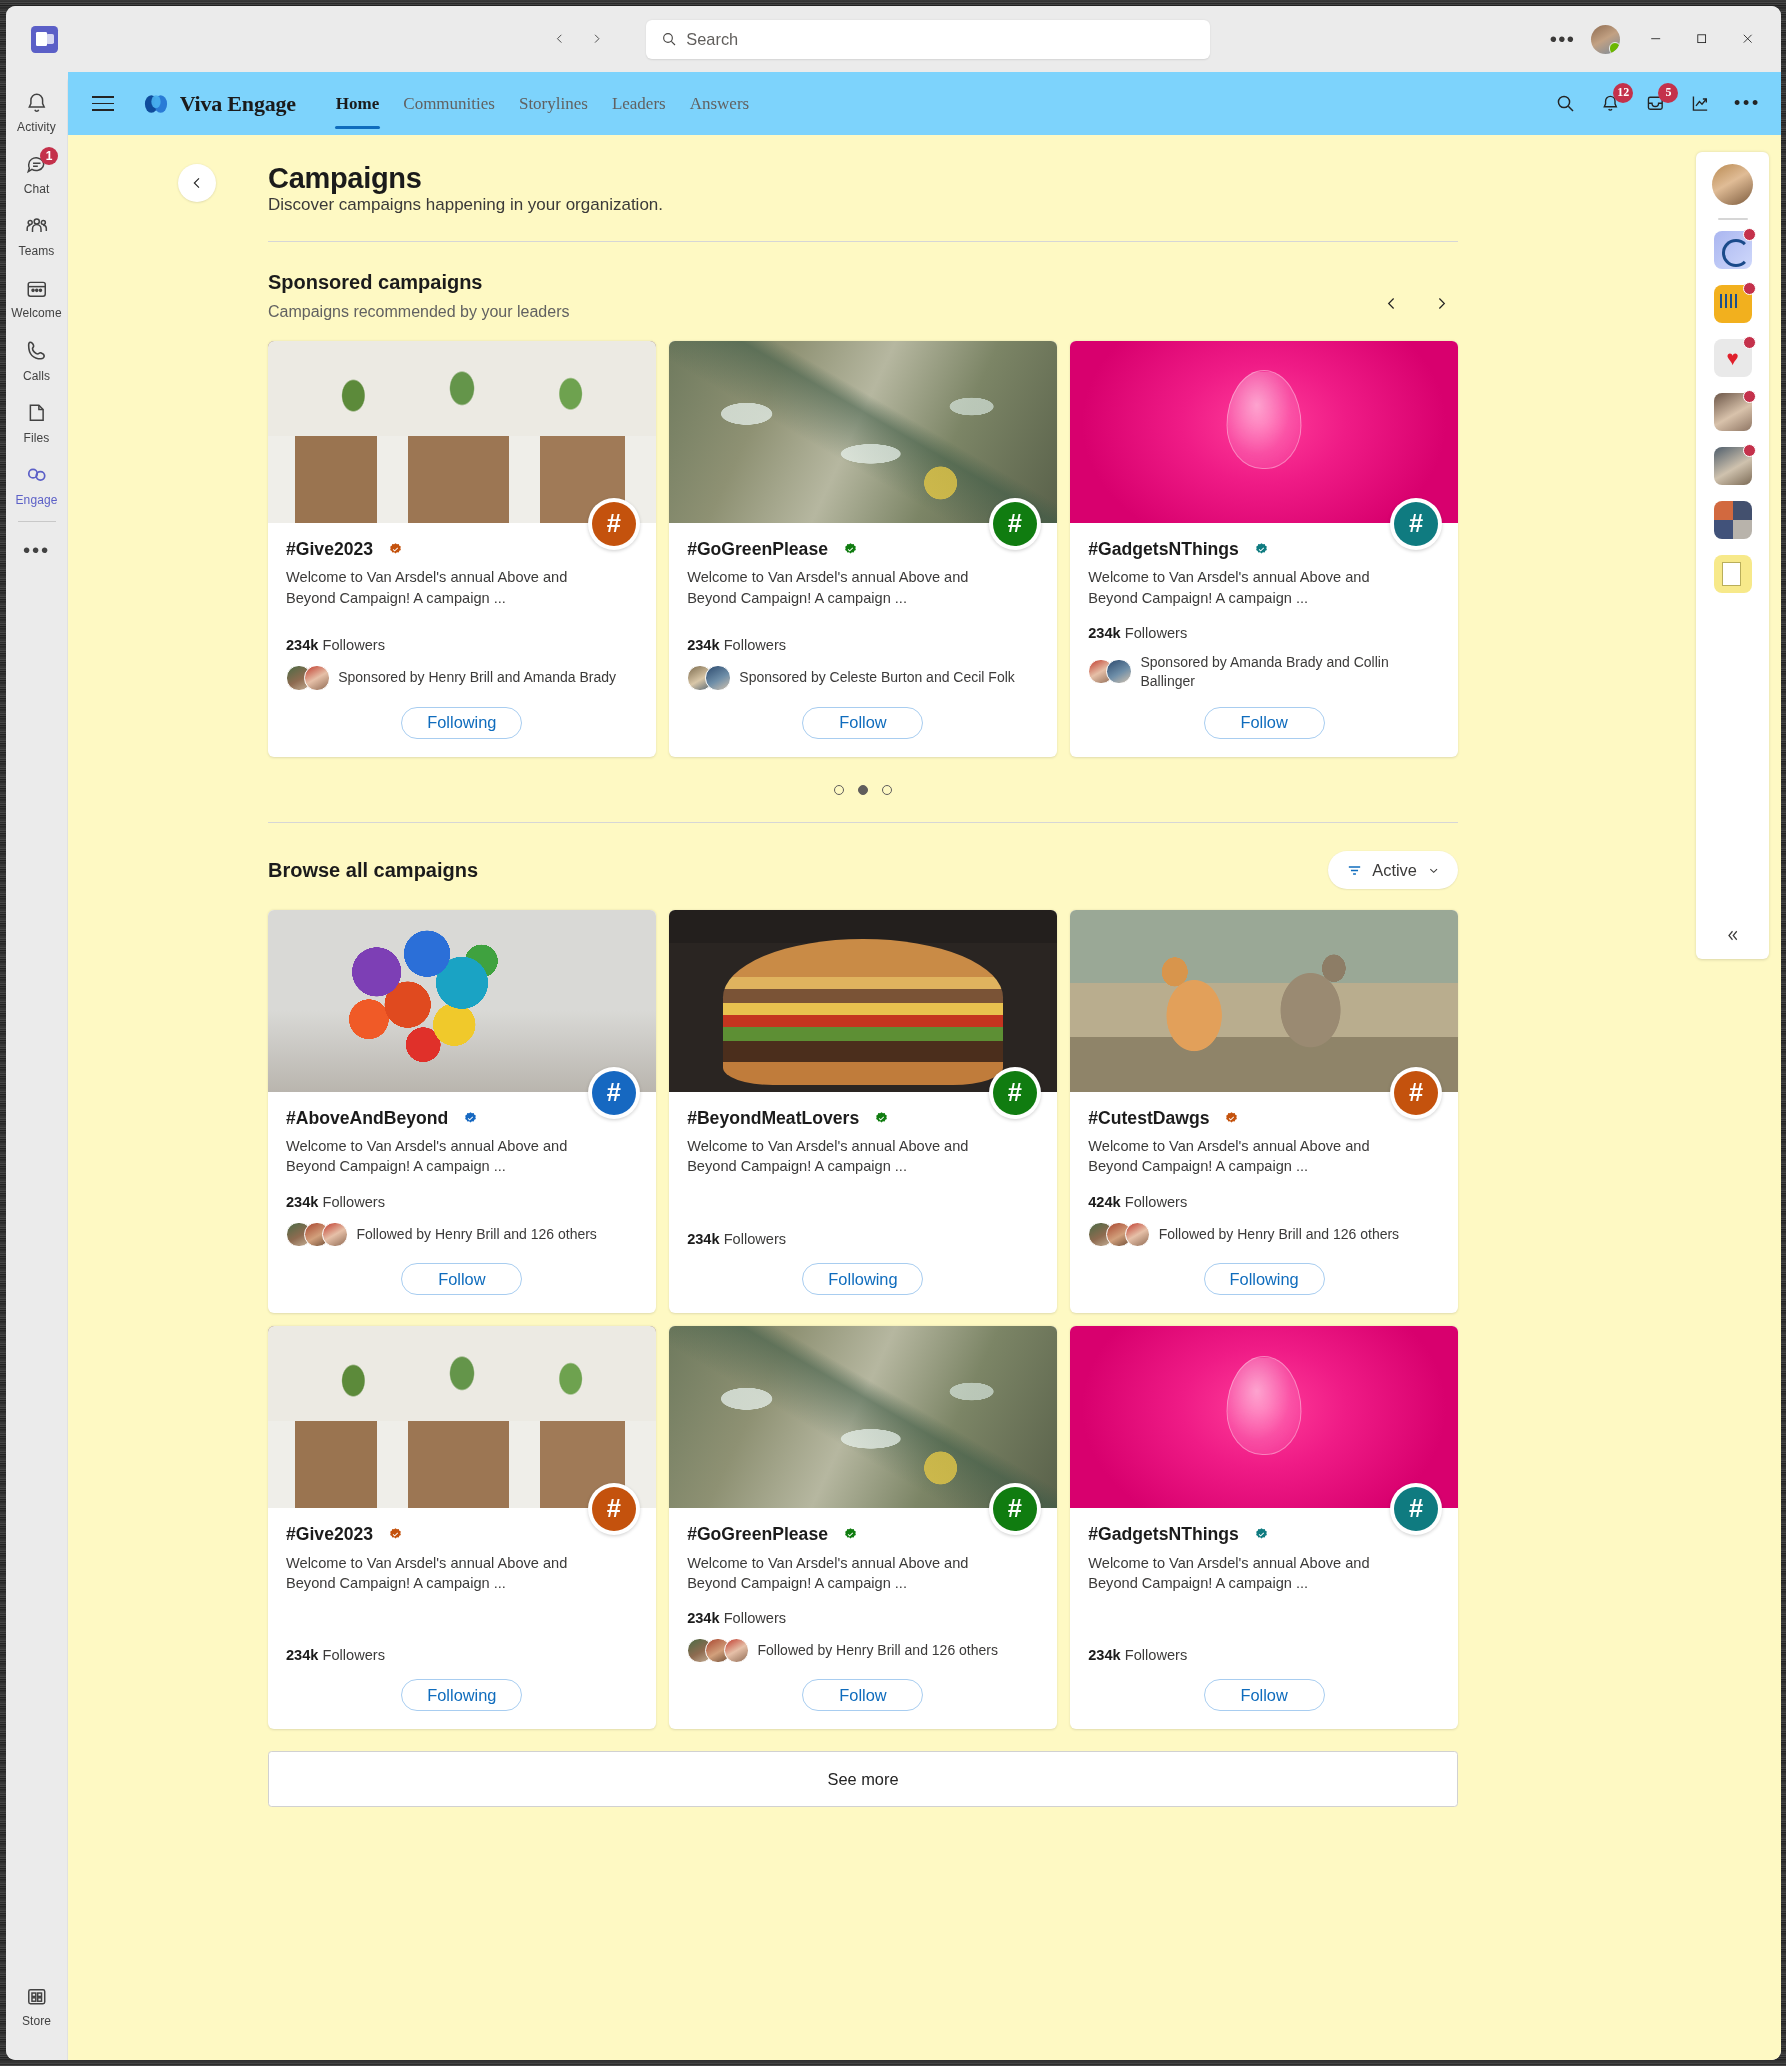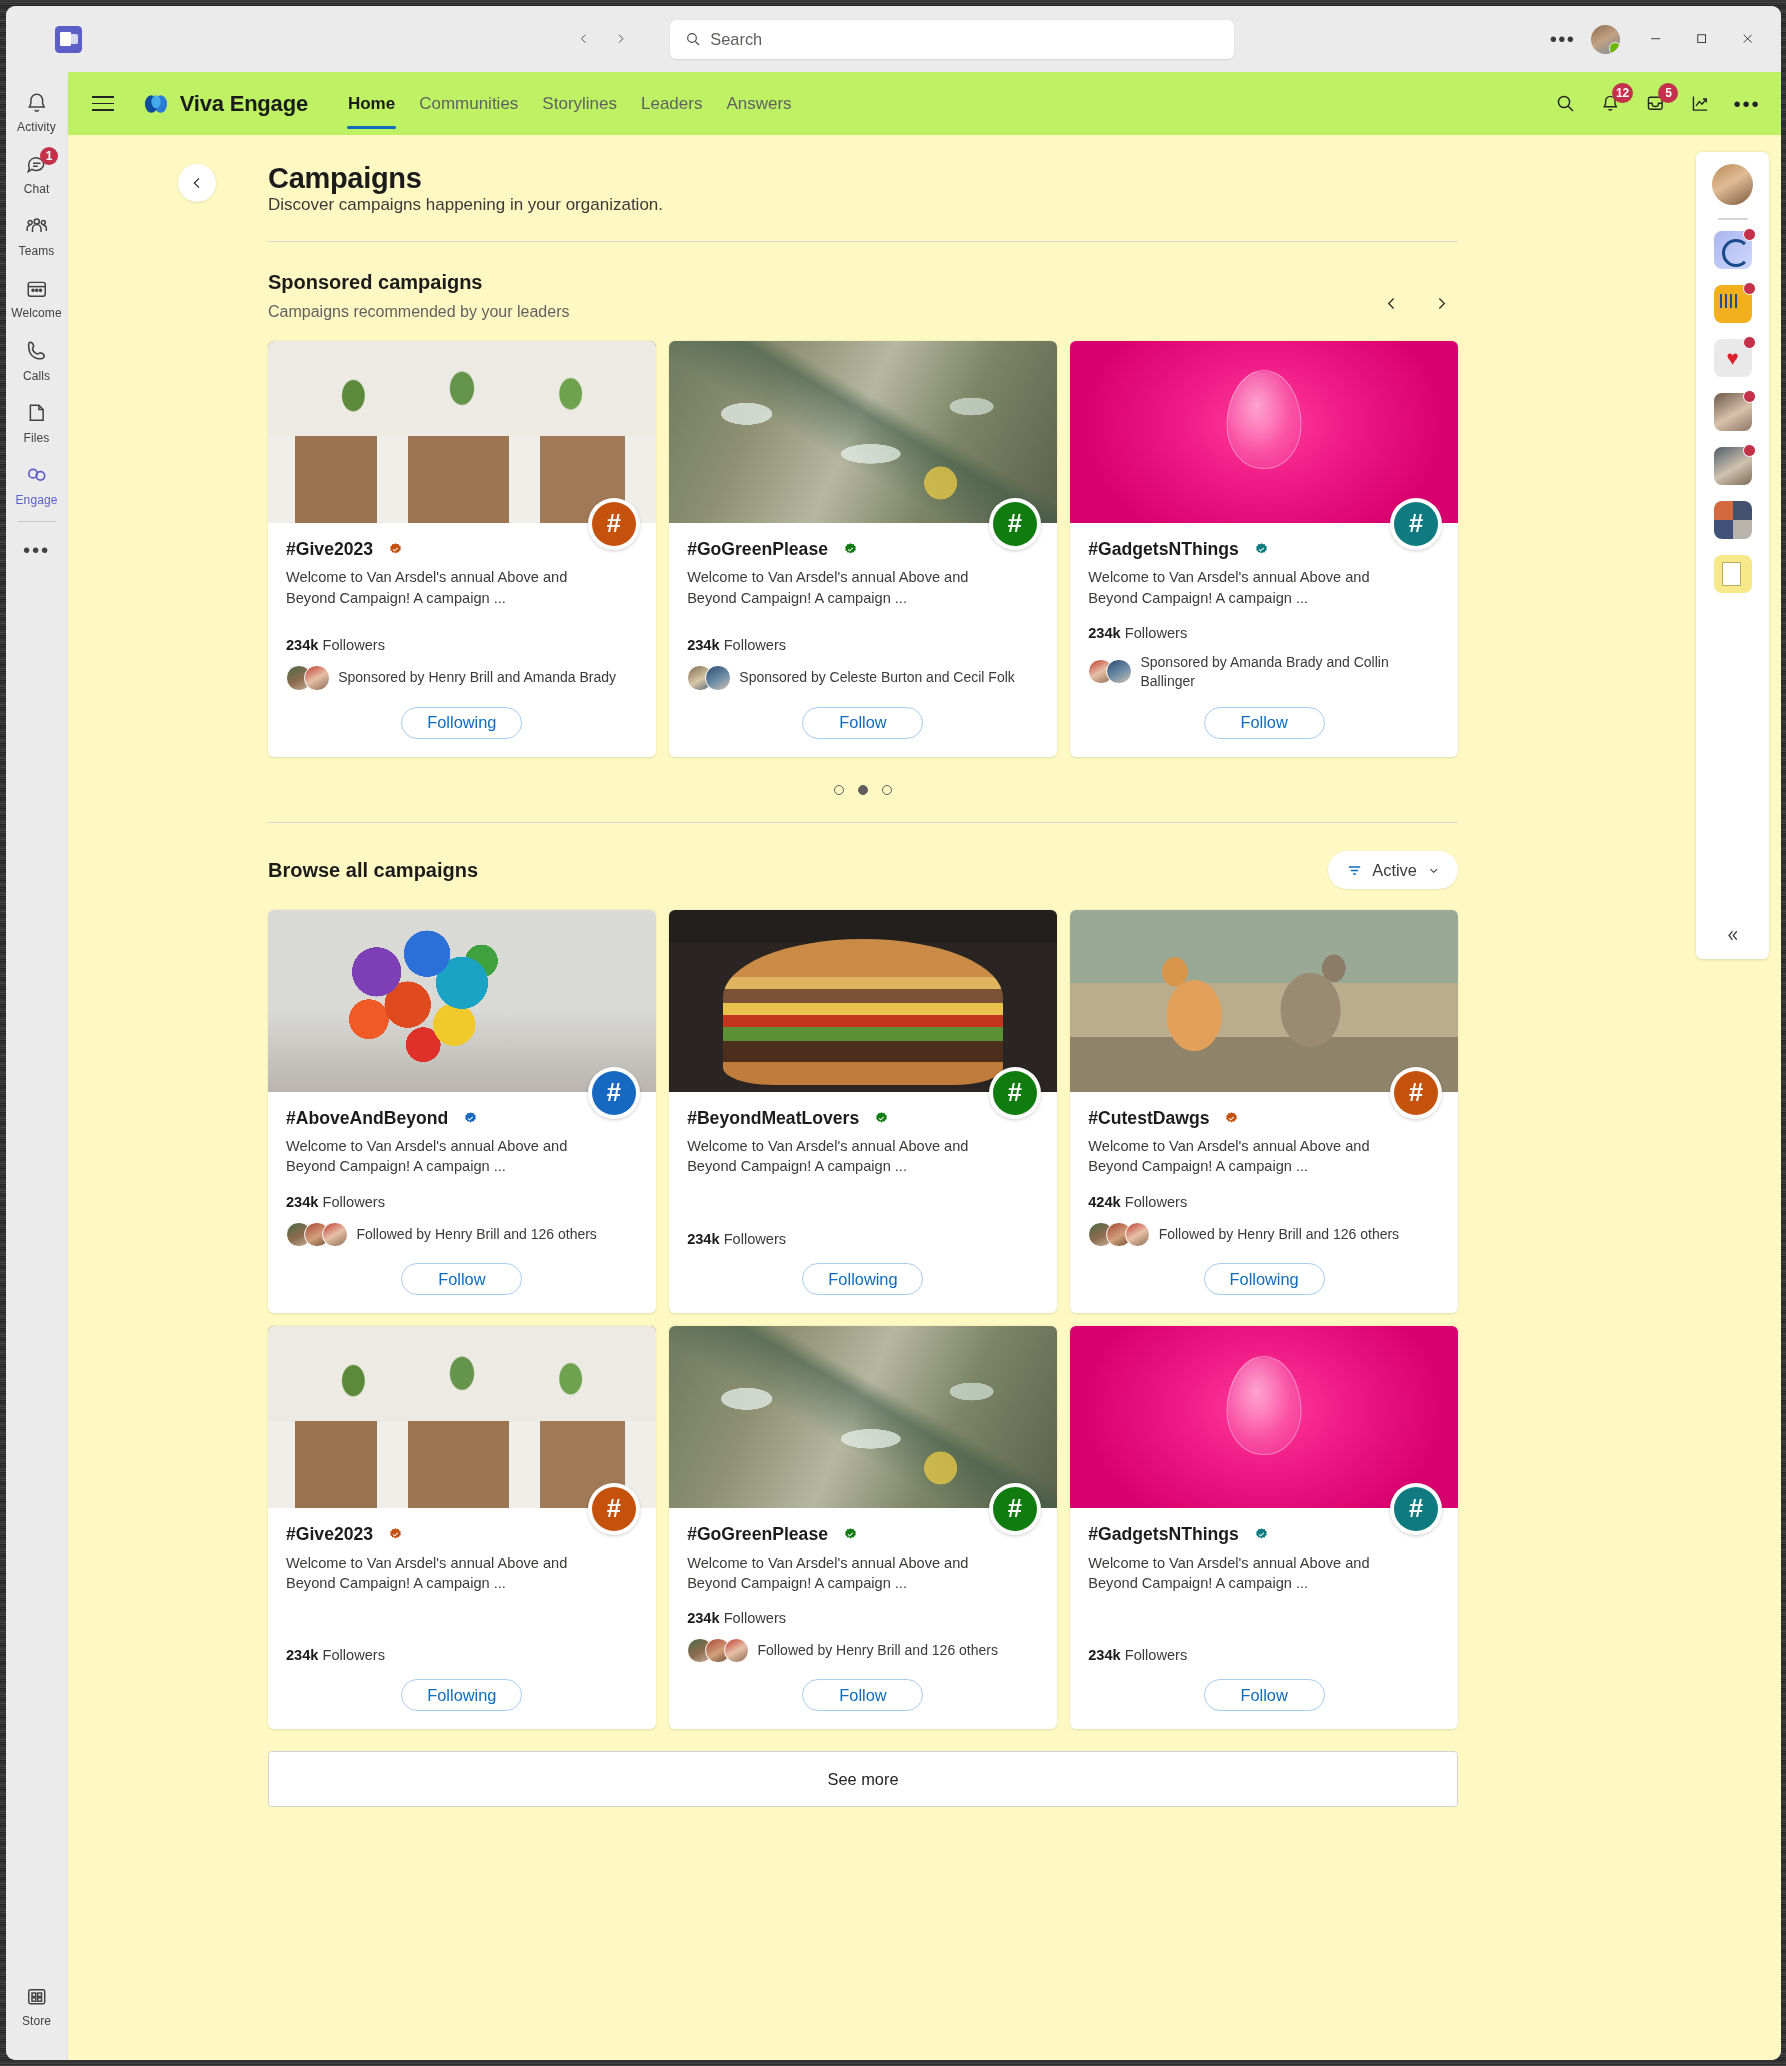--- a/index.html
+++ b/index.html
@@ -32,21 +32,20 @@
   }
 
   
   .titlebar {
     height: 66px;
     background: #ebebeb;
     display: flex;
     align-items: center;
     flex: 0 0 auto;
     position: relative;
-    padding-left: 24px;
   }
   .tb-logo {
     width: 50px; display: flex; align-items: center; justify-content: center;
     margin-left: 13.4px;
   }
   .teams-glyph {
     width: 27px; height: 27px;
     background: #5b5fc7;
     border-radius: 4.2px;
     position: relative;
@@ -144,24 +143,25 @@
     border-top-left-radius: 11px;
     margin-right: 0;
     display: flex; flex-direction: column;
     min-width: 0; position: relative;
     border-left: 0.6px solid #e1e1e1;
   }
 
   
   .appheader {
     height: 63px; flex: 0 0 63px;
-    background: #bef264;
+    background: #7dd3fc;
     display: flex; align-items: center;
     padding: 0 20.6px 0 18px;
     position: relative;
+    font-family: Liberation Serif, serif;
   }
   .hamburger { width: 34px; height: 34px; display:flex; align-items:center; justify-content:center; }
   .hamburger span {
     display:block; width: 22px; height: 1.8px; background: #242424; position: relative;
   }
   .hamburger span::before, .hamburger span::after {
     content:""; position:absolute; left:0; width: 22px; height: 1.8px; background:#242424;
   }
   .hamburger span::before { top: -6.7px; }
   .hamburger span::after { top: 6.7px; }

